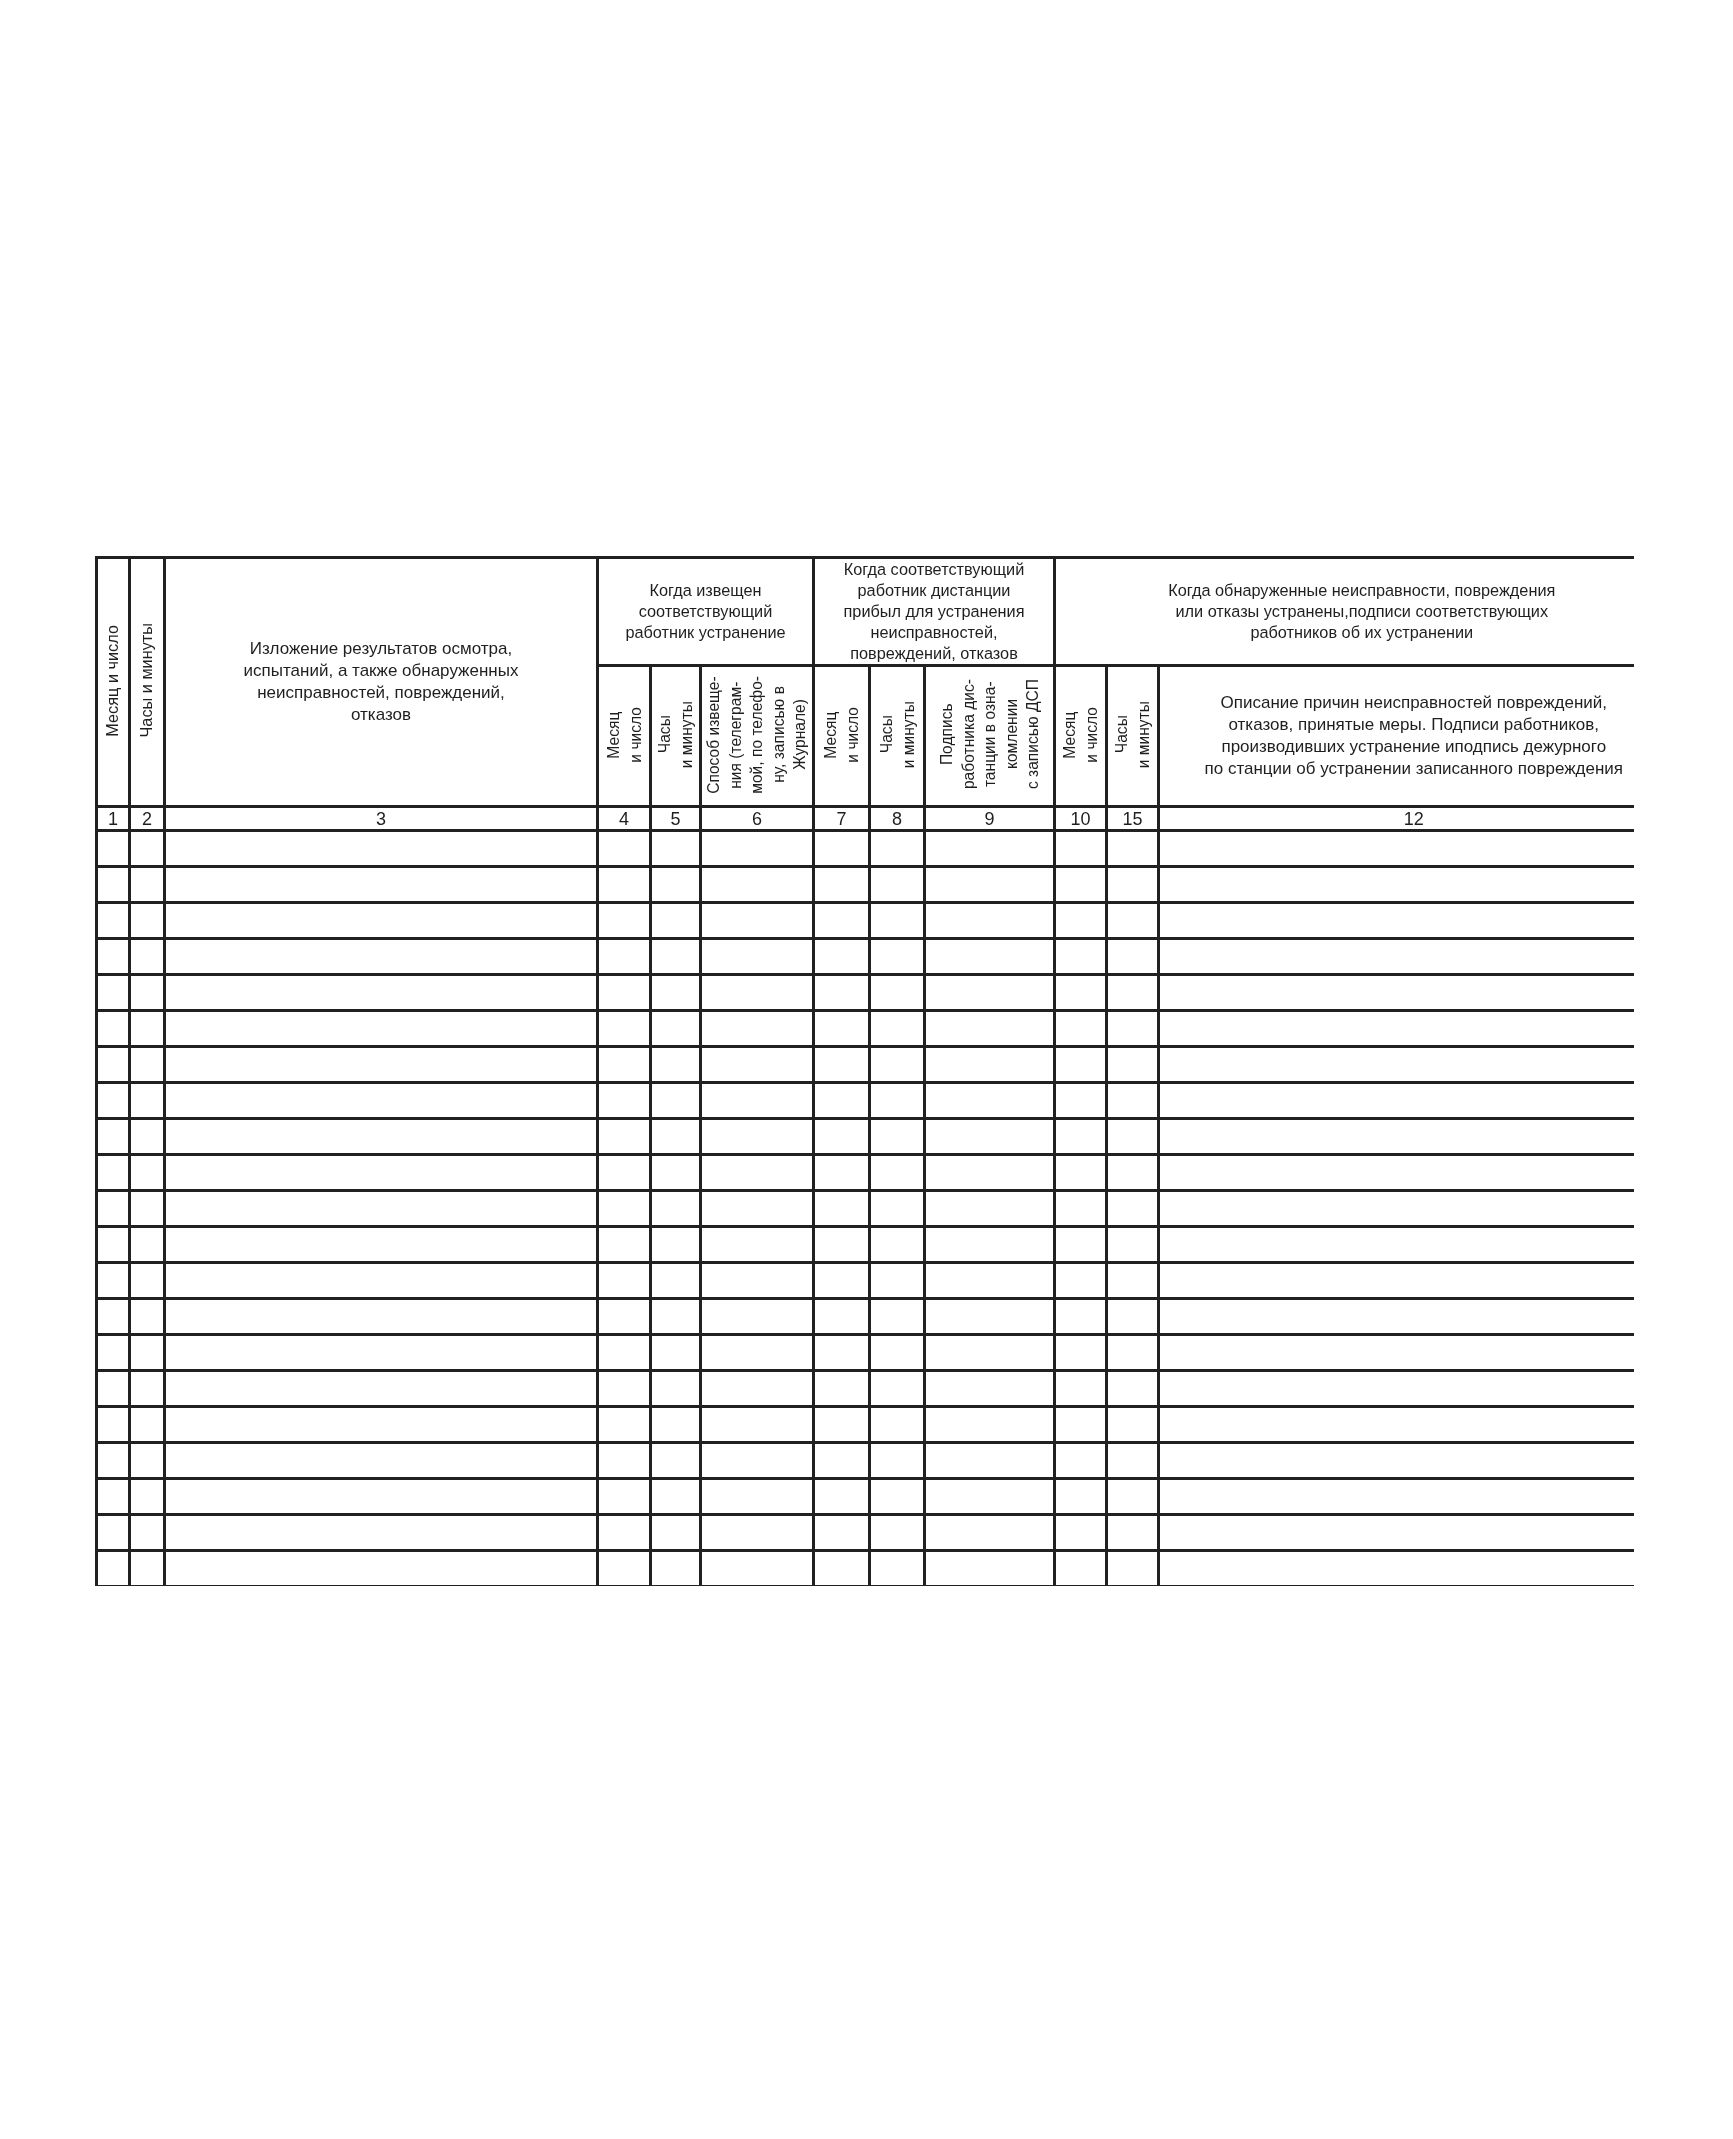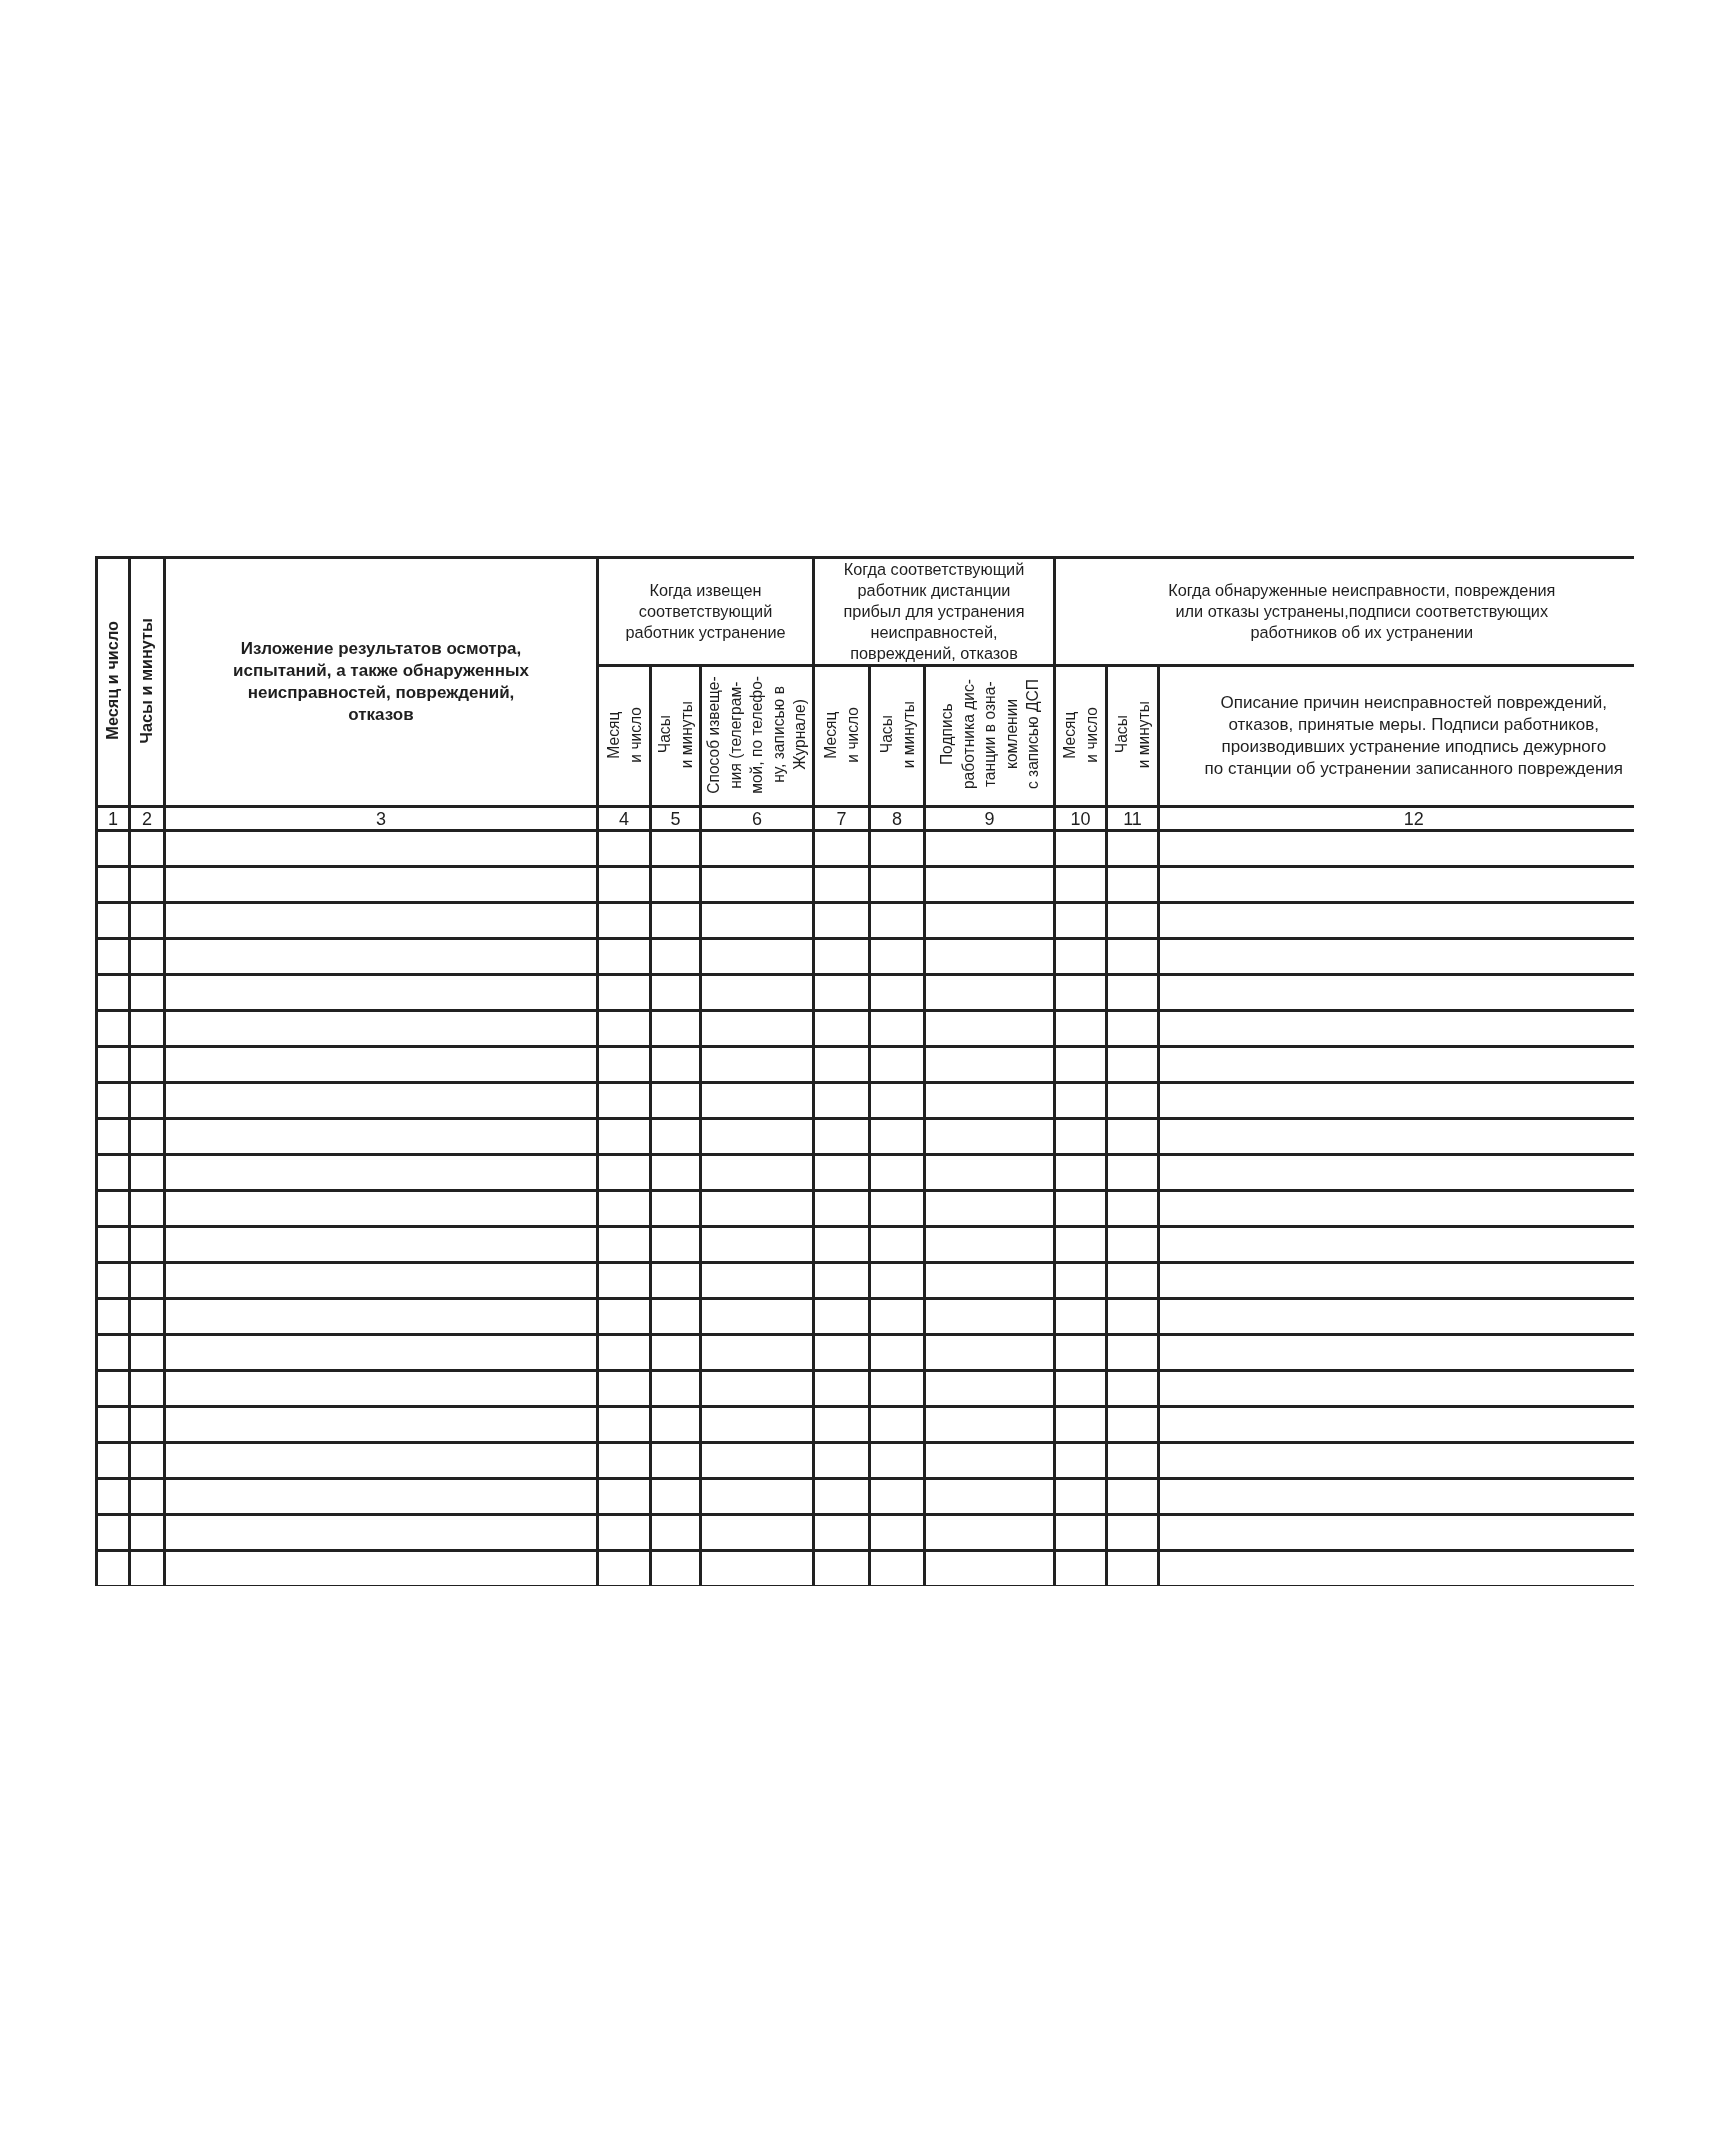--- a/index.html
+++ b/index.html
@@ -36,21 +36,21 @@
     color: #1f1f1f;
     background: #ffffff;
   }
   th.last, td.last {
     border-right: none;
     padding-left: 34px;
   }
   
   tr.band-top > th { height: 102px; }
   tr.band-sub > th { height: 138px; }
-  th.tall { vertical-align: middle; text-align: center; font-weight: bold; }
+  th.tall { vertical-align: middle; text-align: center; }
   th.group {
     vertical-align: middle;
     font-size: 16.3px;
     line-height: 21px;
     white-space: pre-line;
   }
   th.htext {
     vertical-align: middle;
     text-align: center;
     font-size: 17px;
@@ -172,21 +172,21 @@
         <td>1</td>
         <td>2</td>
         <td>3</td>
         <td>4</td>
         <td>5</td>
         <td>6</td>
         <td>7</td>
         <td>8</td>
         <td>9</td>
         <td>10</td>
-        <td>11</td>
+        <td>15</td>
         <td class="last">12</td>
       </tr>
     </thead>
     <tbody class="rows" id="empty-rows">
         <tr>
           <td></td>
           <td></td>
           <td></td>
           <td></td>
           <td></td>

